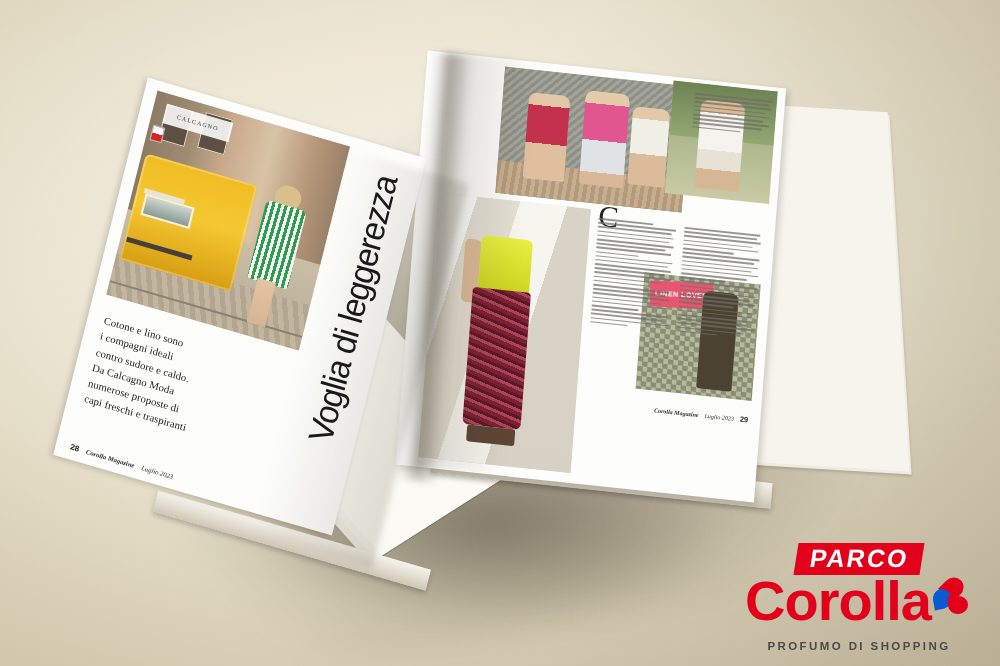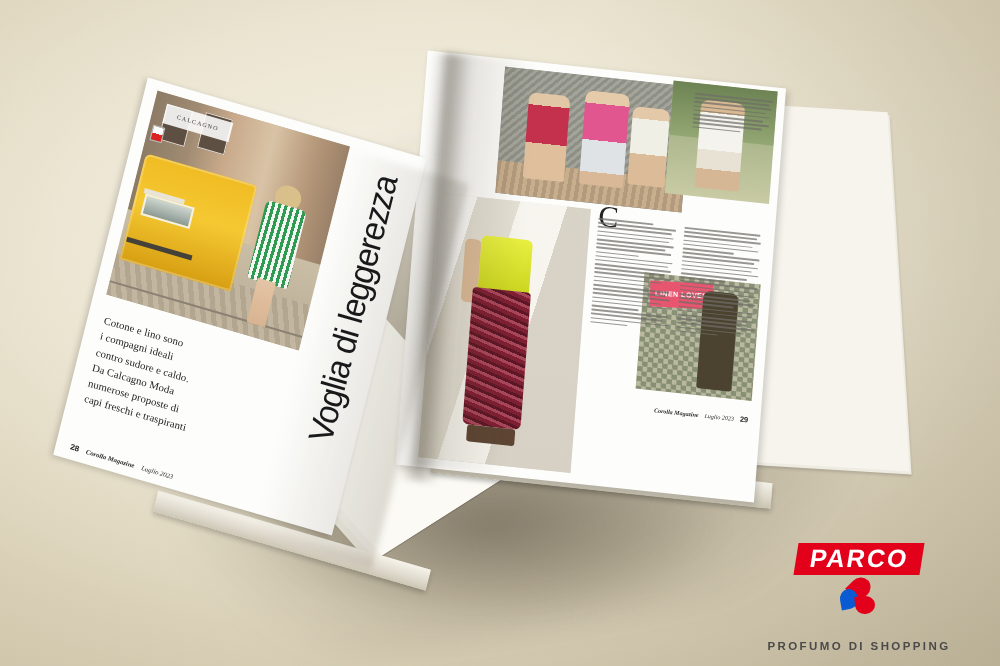--- a/index.html
+++ b/index.html
@@ -534,20 +534,21 @@
   </div>
 
   <div class="curve-l"></div>
   <div class="curve-r"></div>
   <div class="gutter"></div>
 </div>
 
 <div class="logo">
   <div class="parco">PARCO</div>
   <div class="corolla-row">
+    <div class="corolla">Corolla</div>
     <div class="petals">
       <span class="p1"></span>
         <span class="p2"></span>
         <span class="p3"></span>
     </div>
   </div>
   <div class="tagline">PROFUMO DI SHOPPING</div>
 </div>
 
 </body></html>

